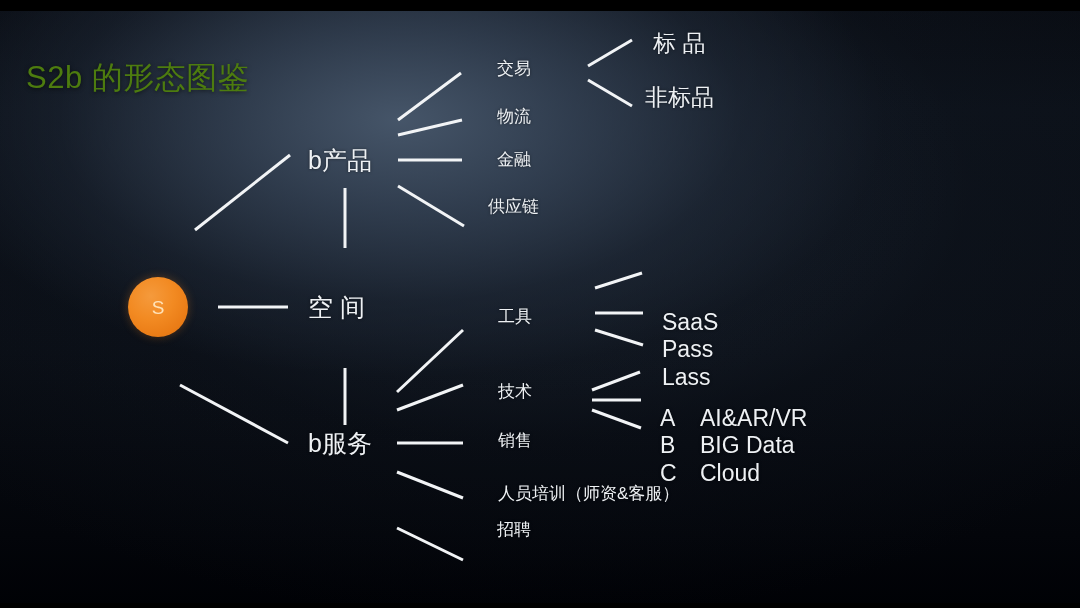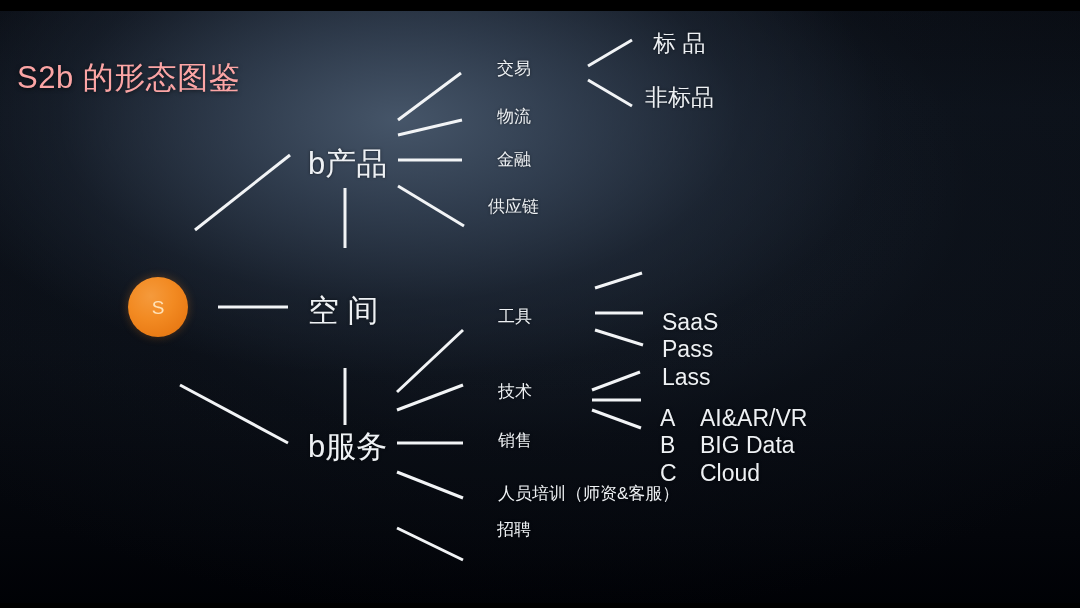--- a/index.html
+++ b/index.html
@@ -57,24 +57,24 @@
   }
   .node-label {
     position: absolute;
     color: #eef1f4;
     white-space: nowrap;
     line-height: 1;
     text-shadow: 0 0 3px rgba(0,0,0,0.55);
   }
   #title {
     position: absolute;
-    left: 17px;
+    left: 26px;
     top: 57px;
     font-size: 31px;
-    color: #fca5a5;
+    color: #4d7c0f;
     letter-spacing: 0.5px;
     white-space: nowrap;
     text-shadow: 0 1px 4px rgba(0,0,0,0.6);
   }
   #root-node {
     position: absolute;
     left: 128px;
     top: 277px;
     width: 60px;
     height: 60px;
@@ -83,21 +83,21 @@
     box-shadow: 0 0 10px rgba(240,130,30,0.30);
     display: flex;
     align-items: center;
     justify-content: center;
   }
   #root-node-label {
     color: #ffe2b8;
     font-size: 19px;
     line-height: 1;
   }
-  .lvl1 { font-size: 31px; }
+  .lvl1 { font-size: 25px; }
   .lvl2 { font-size: 17px; }
   .lvl3 { font-size: 23px; }
   .tag-col { font-size: 23px; margin-top: 44px; }
 </style>
 </head>
 <body>
 
 <div id="slide">
 
   <div id="bg-gradient"></div>

